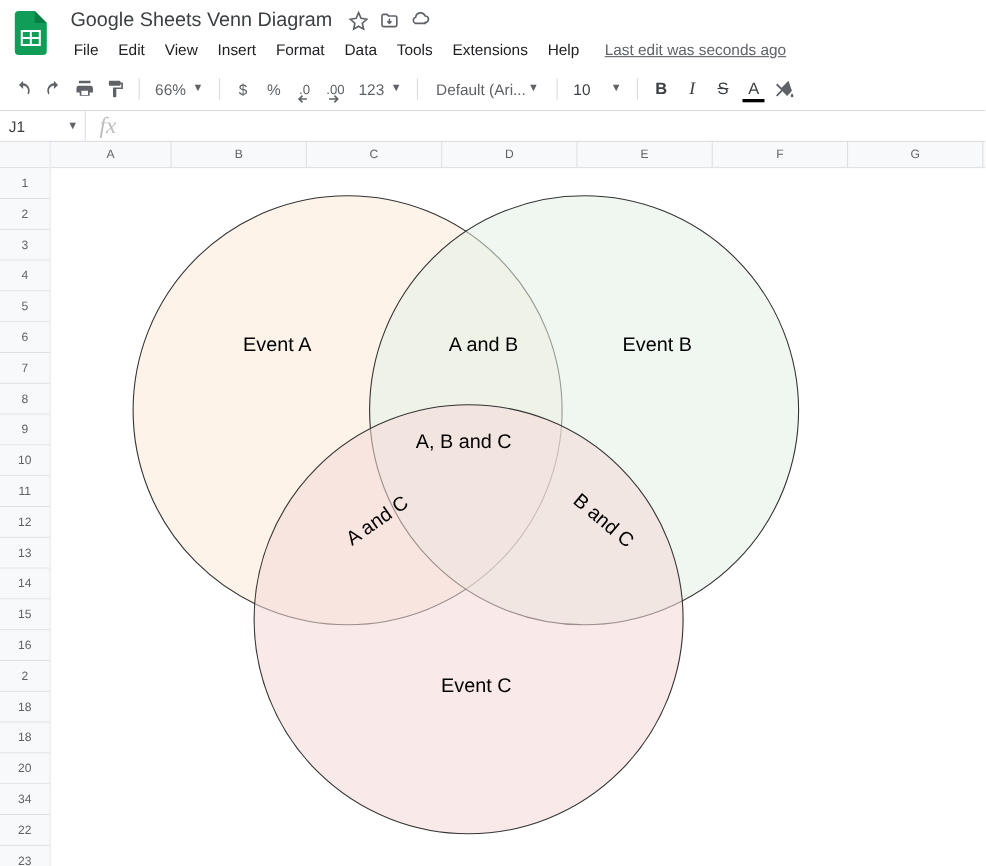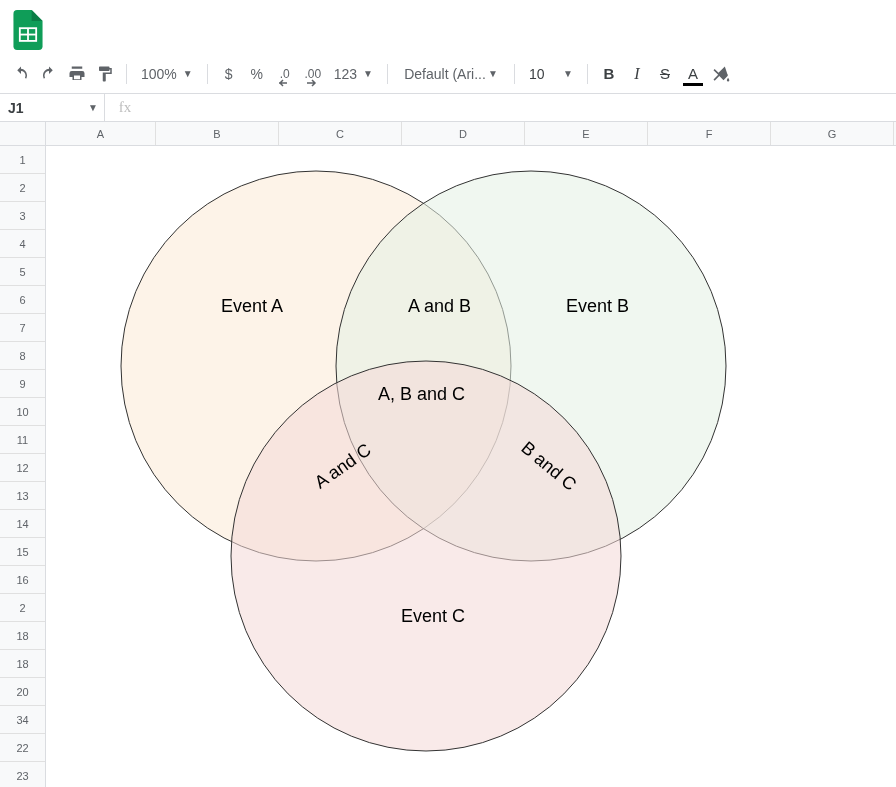--- a/index.html
+++ b/index.html
@@ -75,21 +75,21 @@
       width: 60px;
       height: 100%;
       border-right: 1px solid #dadce0;
       display:flex;
       align-items:center;
       padding-left: 8px;
       font-size: 14px;
       color: #3c4043;
     }
     .namebox-arrow { margin-left: auto; padding-right: 6px; color:#5f6368; font-size: 10px;}
-    .fx-label { width: 40px; text-align:center; color: #bdbdbd; font-family: serif; font-size: 15px;}
+    .fx-label { width: 40px; text-align:center; color: #bdbdbd; font-style: italic; font-family: serif; font-size: 21px;}
     .formula-bar { flex:1; height:100%; }
     .grid-area { position: relative; display:flex; height: 670px; }
     .rowhdrs { width: 46px; border-right: 1px solid #dadce0; }
     .rowhdrs .cornercell { height: 24px; background: #f8f9fa; border-bottom: 1px solid #dadce0;}
     .rowhdr {
       height: 28px;
       background: #f8f9fa;
       border-bottom: 1px solid #e0e0e0;
       display:flex;
       align-items:center;
@@ -123,20 +123,51 @@
   <div class="logo">
     <svg width="32" height="40" viewBox="0 0 32 44">
       <path d="M4 0 h16 l12 12 v28 a4 4 0 0 1 -4 4 H4 a4 4 0 0 1 -4 -4 V4 a4 4 0 0 1 4 -4 z" fill="#0F9D58"></path>
       <path d="M20 0 l12 12 h-12 z" fill="#0a7d46"></path>
       <rect x="7" y="20" width="18" height="14" fill="none" stroke="#fff" stroke-width="2"></rect>
       <line x1="7" y1="27" x2="25" y2="27" stroke="#fff" stroke-width="2"></line>
       <line x1="16" y1="20" x2="16" y2="34" stroke="#fff" stroke-width="2"></line>
     </svg>
   </div>
   <div class="header-right">
+    <div class="title-row">
+      <span class="doc-title">Google Sheets Venn Diagram</span>
+      <span class="title-icon">
+        <svg width="18" height="18" viewBox="0 0 24 24" fill="none" stroke="#5f6368" stroke-width="2">
+            <path d="M12 2l2.9 6.9L22 10l-5.5 4.8L18 22l-6-3.6L6 22l1.5-7.2L2 10l7.1-1.1z"></path>
+          </svg>
+      </span>
+      <span class="title-icon">
+        <svg width="18" height="18" viewBox="0 0 24 24" fill="none" stroke="#5f6368" stroke-width="2">
+            <path d="M3 6a2 2 0 012-2h4l2 2h8a2 2 0 012 2v9a2 2 0 01-2 2H5a2 2 0 01-2-2z"></path>
+            <path d="M12 10v5M10 13l2 2 2-2" stroke-linecap="round"></path>
+          </svg>
+      </span>
+      <span class="title-icon">
+        <svg width="20" height="18" viewBox="0 0 24 24" fill="none" stroke="#5f6368" stroke-width="2">
+            <path d="M18 14a4 4 0 000-8 6 6 0 00-11.5 1.5A4 4 0 006 15h12z"></path>
+          </svg>
+      </span>
+    </div>
+    <div class="menubar">
+      <span class="menu-item">File</span>
+      <span class="menu-item">Edit</span>
+      <span class="menu-item">View</span>
+      <span class="menu-item">Insert</span>
+      <span class="menu-item">Format</span>
+      <span class="menu-item">Data</span>
+      <span class="menu-item">Tools</span>
+      <span class="menu-item">Extensions</span>
+      <span class="menu-item">Help</span>
+      <a class="last-edit">Last edit was seconds ago</a>
+    </div>
   </div>
 </div>
 
 <div class="toolbar">
   <div class="tool-btn">
     <svg width="18" height="18" viewBox="0 0 24 24" fill="#5f6368">
         <path d="M12 5V2L7 7l5 5V8c3.3 0 6 2.7 6 6 0 1-.3 2-.7 2.9l1.5 1.5C19.5 17 20 15.6 20 14c0-5-4-9-8-9z"></path>
       </svg>
   </div>
   <div class="tool-btn">
@@ -149,21 +180,21 @@
         <path d="M19 8H5a3 3 0 00-3 3v5h4v4h12v-4h4v-5a3 3 0 00-3-3zm-3 11H8v-5h8zm3-14H5V2h14z"></path>
       </svg>
   </div>
   <div class="tool-btn">
     <svg width="18" height="18" viewBox="0 0 24 24" fill="#5f6368">
         <path d="M18 4V3a1 1 0 00-1-1H5a1 1 0 00-1 1v4a1 1 0 001 1h12a1 1 0 001-1V6h1v4H9v11a1 1 0 001 1h2a1 1 0 001-1v-9h8V4z"></path>
       </svg>
   </div>
   <div class="tool-sep"></div>
   <div class="zoom-box">
-    <span>100%</span>
+    <span>66%</span>
     <span class="dropdown-arrow">▼</span>
   </div>
   <div class="tool-sep"></div>
   <div class="tool-btn">$</div>
   <div class="tool-btn">%</div>
   <div class="tool-btn" style="font-size:12px; position:relative;">
     <span>.0</span>
     <svg style="position:absolute; bottom:0; left:7px;" width="12" height="8" viewBox="0 0 12 8">
         <path d="M0 4h8M4 1l-3 3 3 3" stroke="#5f6368" fill="none" stroke-width="1.5"></path>
       </svg>
@@ -194,21 +225,21 @@
   <div class="tool-btn tool-strike">S</div>
   <div class="tool-btn tool-textcolor">A</div>
   <div class="tool-btn">
     <svg width="20" height="20" viewBox="0 0 24 24" fill="#5f6368">
         <path d="M16.6 3L9 10.6 4.4 6 3 7.4l5.6 5.6L3 18.6 4.4 20 10 14.4l5 5 4.6-4.6c.8-.8.8-2 0-2.8zM19 19.5a1.5 1.5 0 003 0c0-1-1.5-3-1.5-3s-1.5 2-1.5 3z"></path>
       </svg>
   </div>
 </div>
 
 <div class="namebox-row">
-  <div class="namebox" style="width:105px;font-weight:bold;">
+  <div class="namebox" style="width:78px;">
     <span>J1</span>
     <span class="namebox-arrow">▼</span>
   </div>
   <div class="fx-label">fx</div>
   <div class="formula-bar"></div>
 </div>
 
 <div class="grid-area">
   <div class="rowhdrs" id="rowhdrs">
     <div class="cornercell"></div>

